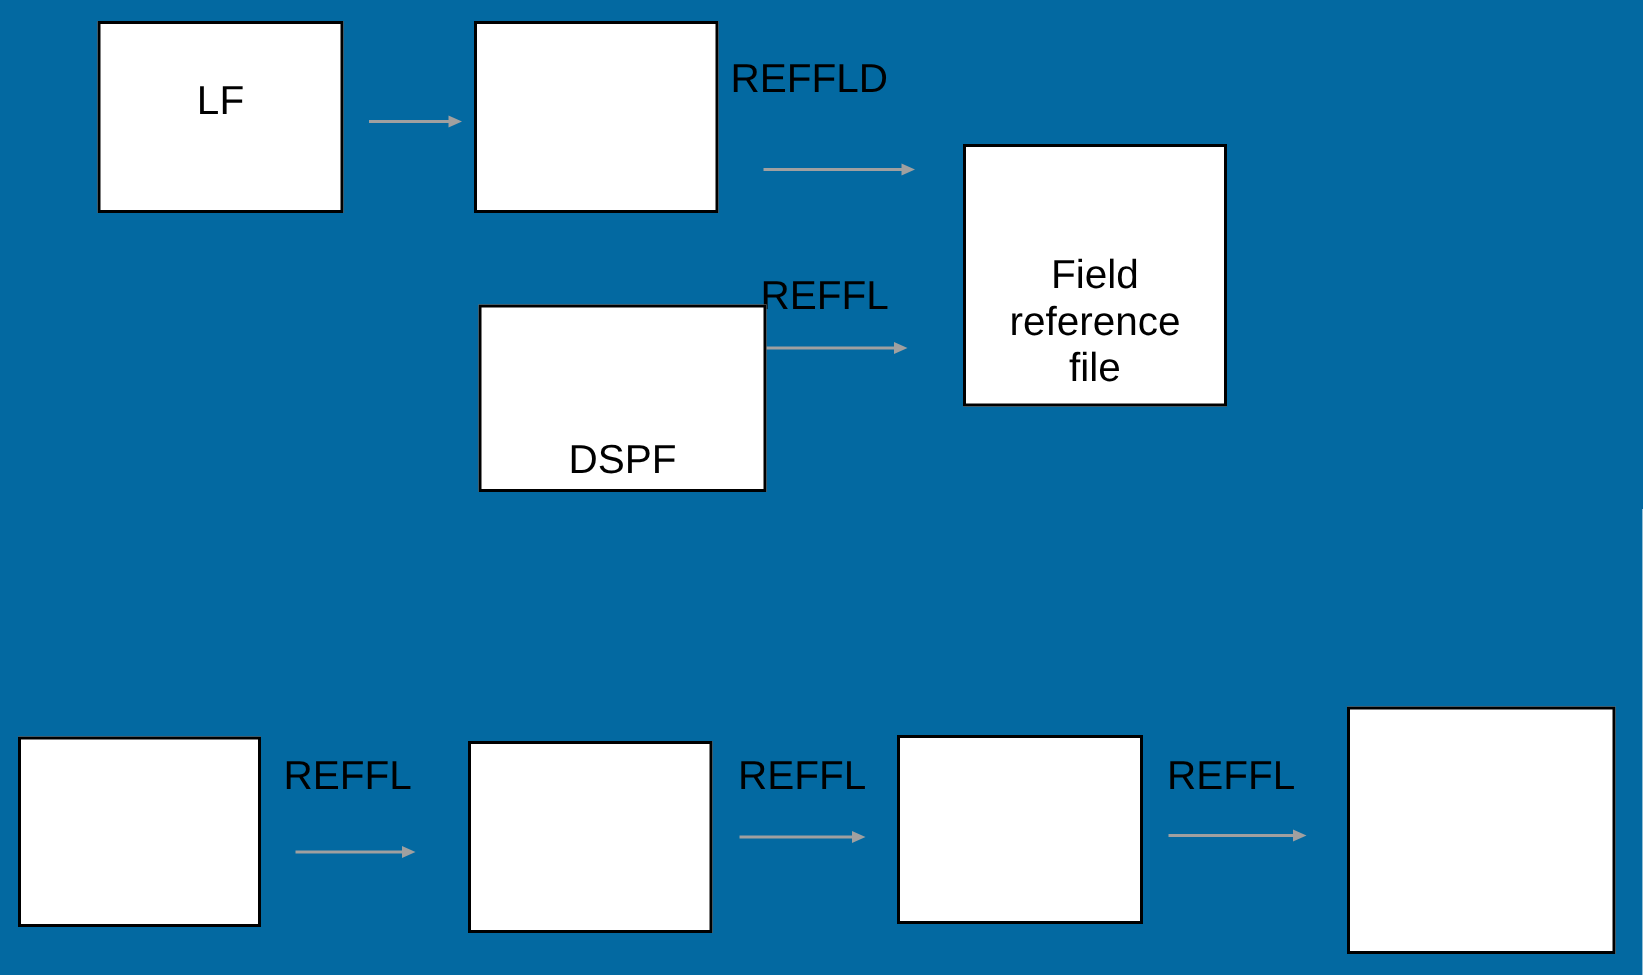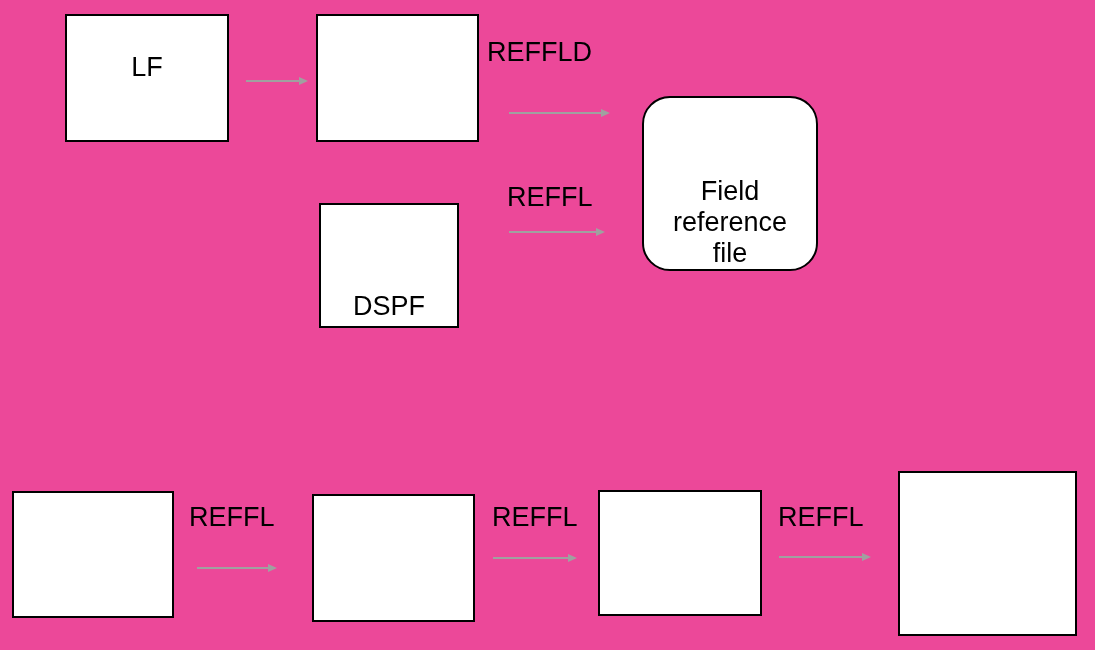--- a/index.html
+++ b/index.html
@@ -10,36 +10,36 @@
   * { margin: 0; padding: 0; box-sizing: border-box; }
   html, body { background: #ffffff; }
   body {
     font-family: "Liberation Sans", sans-serif;
     color: var(--text);
   }
   .canvas {
     position: relative;
     width: 1095px;
     height: 650px;
-    background: #ec4899;
+    background: #0369a1;
     overflow: hidden;
   }
   .box {
     position: absolute;
     border: 2px solid var(--box-border);
     background: #ffffff;
     display: flex;
     flex-direction: column;
     align-items: center;
     font-size: 27px;
     line-height: 31px;
   }
   .box.v-top    { justify-content: flex-start; }
   .box.v-bottom { justify-content: flex-end; }
-  .box.v-mid    { justify-content: flex-end; border-radius: 28px; }
+  .box.v-mid    { justify-content: center; }
   .box-label { text-align: center; white-space: pre-line; }
   .flow-label {
     position: absolute;
     font-size: 27px;
     line-height: 31px;
     white-space: nowrap;
   }
   .arrow { position: absolute; height: 10px; }
   .arrow-line {
     position: absolute;
@@ -53,21 +53,21 @@
     right: 0; top: 50%;
     width: 0; height: 0;
     transform: translateY(-50%);
     border-top: 4.5px solid transparent;
     border-bottom: 4.5px solid transparent;
     border-left: 9px solid var(--arrow);
   }
   
   .lf-box        { left: 65px;  top: 14px;  width: 164px; height: 128px; padding-top: 36px; }
   .empty-box     { left: 316px; top: 14px;  width: 163px; height: 128px; }
-  .dspf-box      { left: 319px; top: 203px; width: 140px; height: 125px; padding-bottom: 4px; }
+  .dspf-box      { left: 319px; top: 203px; width: 192px; height: 125px; padding-bottom: 4px; }
   .field-ref-box { left: 642px; top: 96px;  width: 176px; height: 175px; padding-top: 62px; }
   .arrow-1       { left: 246px; top: 76px;  width: 62px; }
   .reffld-label  { left: 487px; top: 37px; }
   .arrow-reffld  { left: 509px; top: 108px; width: 101px; }
   .reffl-label-top { left: 507px; top: 182px; }
   .arrow-reffl   { left: 509px; top: 227px; width: 96px; }
   
   .bottom-box-a  { left: 12px;  top: 491px; width: 162px; height: 127px; }
   .bottom-box-b  { left: 312px; top: 494px; width: 163px; height: 128px; }
   .bottom-box-c  { left: 598px; top: 490px; width: 164px; height: 126px; }

